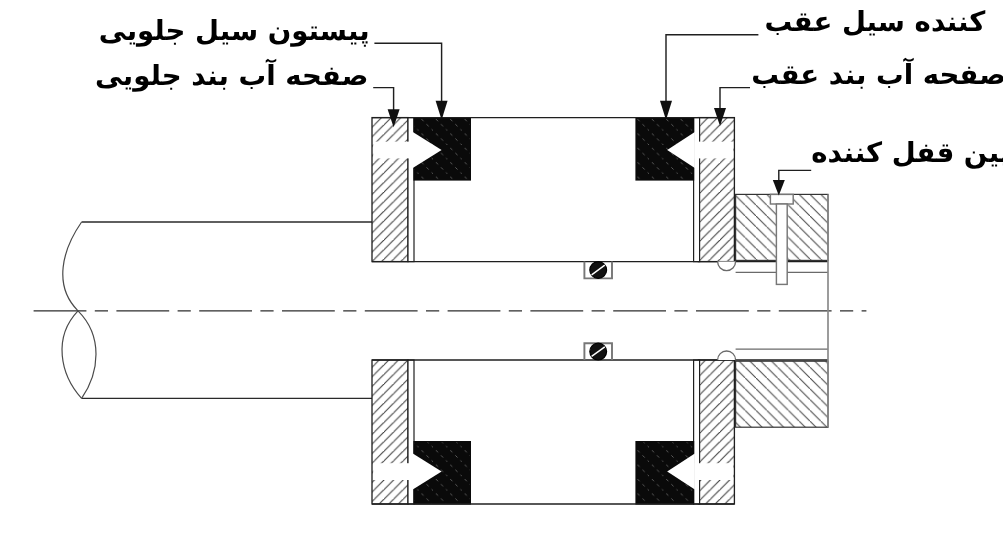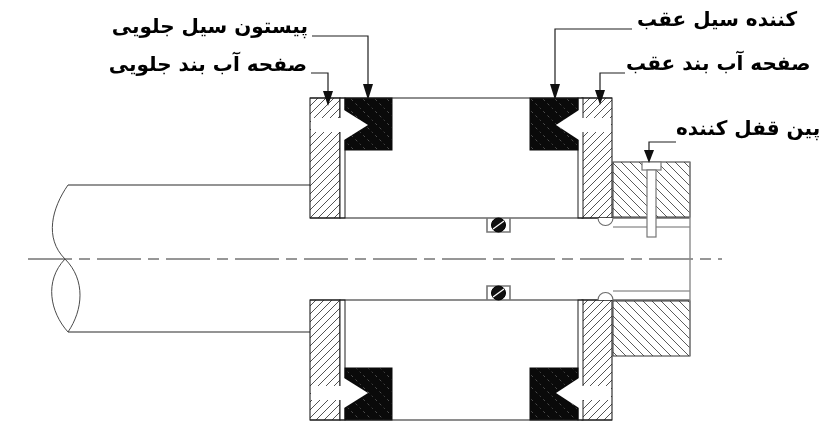--- a/index.html
+++ b/index.html
@@ -7,21 +7,21 @@
     position:relative;
     width:836px;height:444px;
     background:#ffffff;
     overflow:hidden;
     font-family:"DejaVu Sans", sans-serif;
   }
   .stage svg{position:absolute;left:0;top:0;}
   .callout{
     position:absolute;
     font-family:"DejaVu Sans", sans-serif;
-    font-size:20px;
+    font-size:23px;
     font-weight:bold;
     color:#000;
     white-space:nowrap;
     direction:rtl;
     line-height:24px;
   }
 </style>
 </head>
 <body>
 

